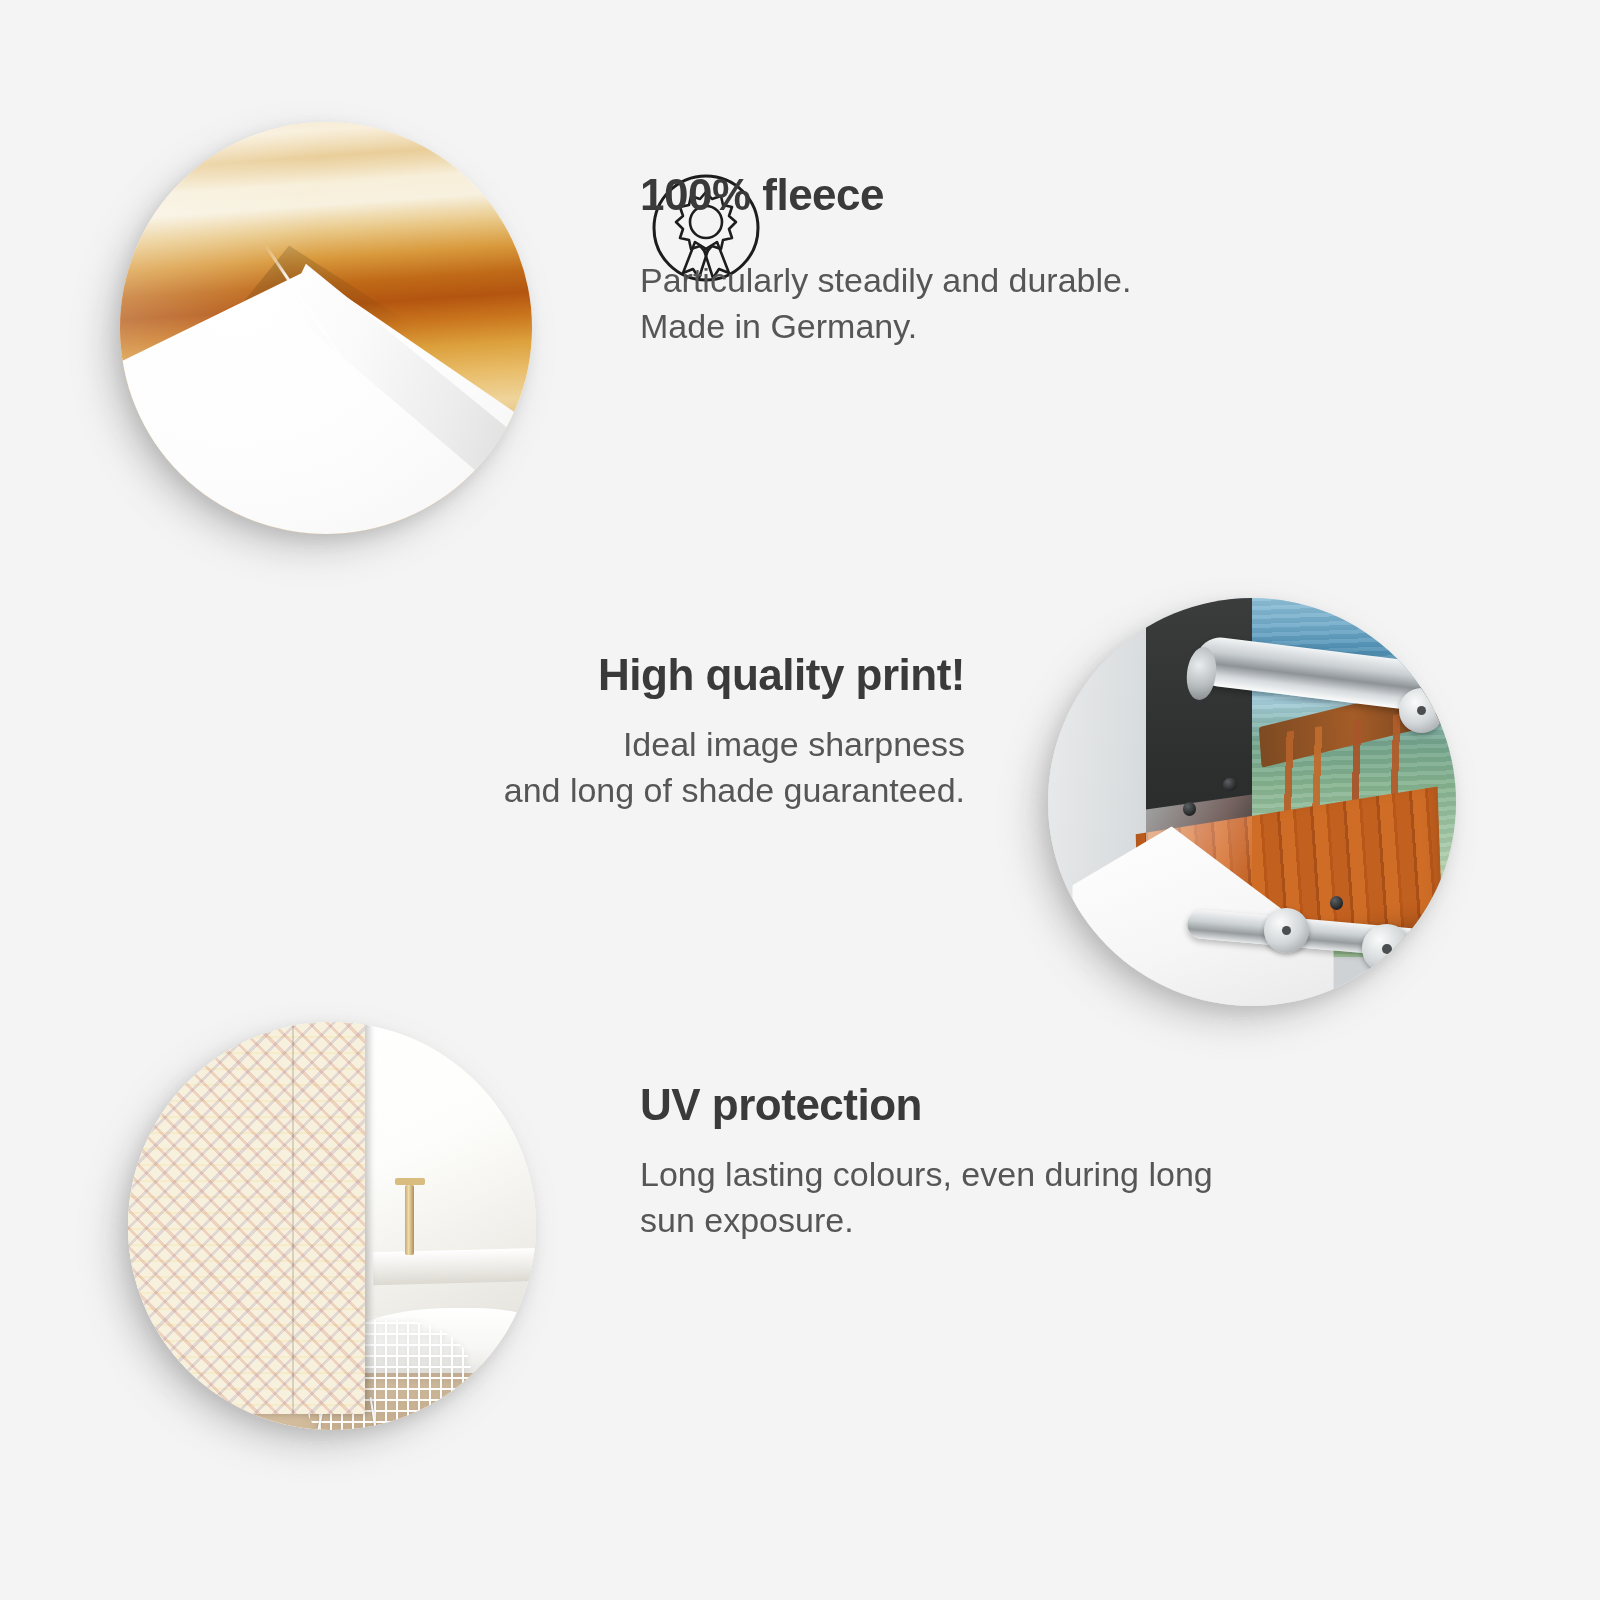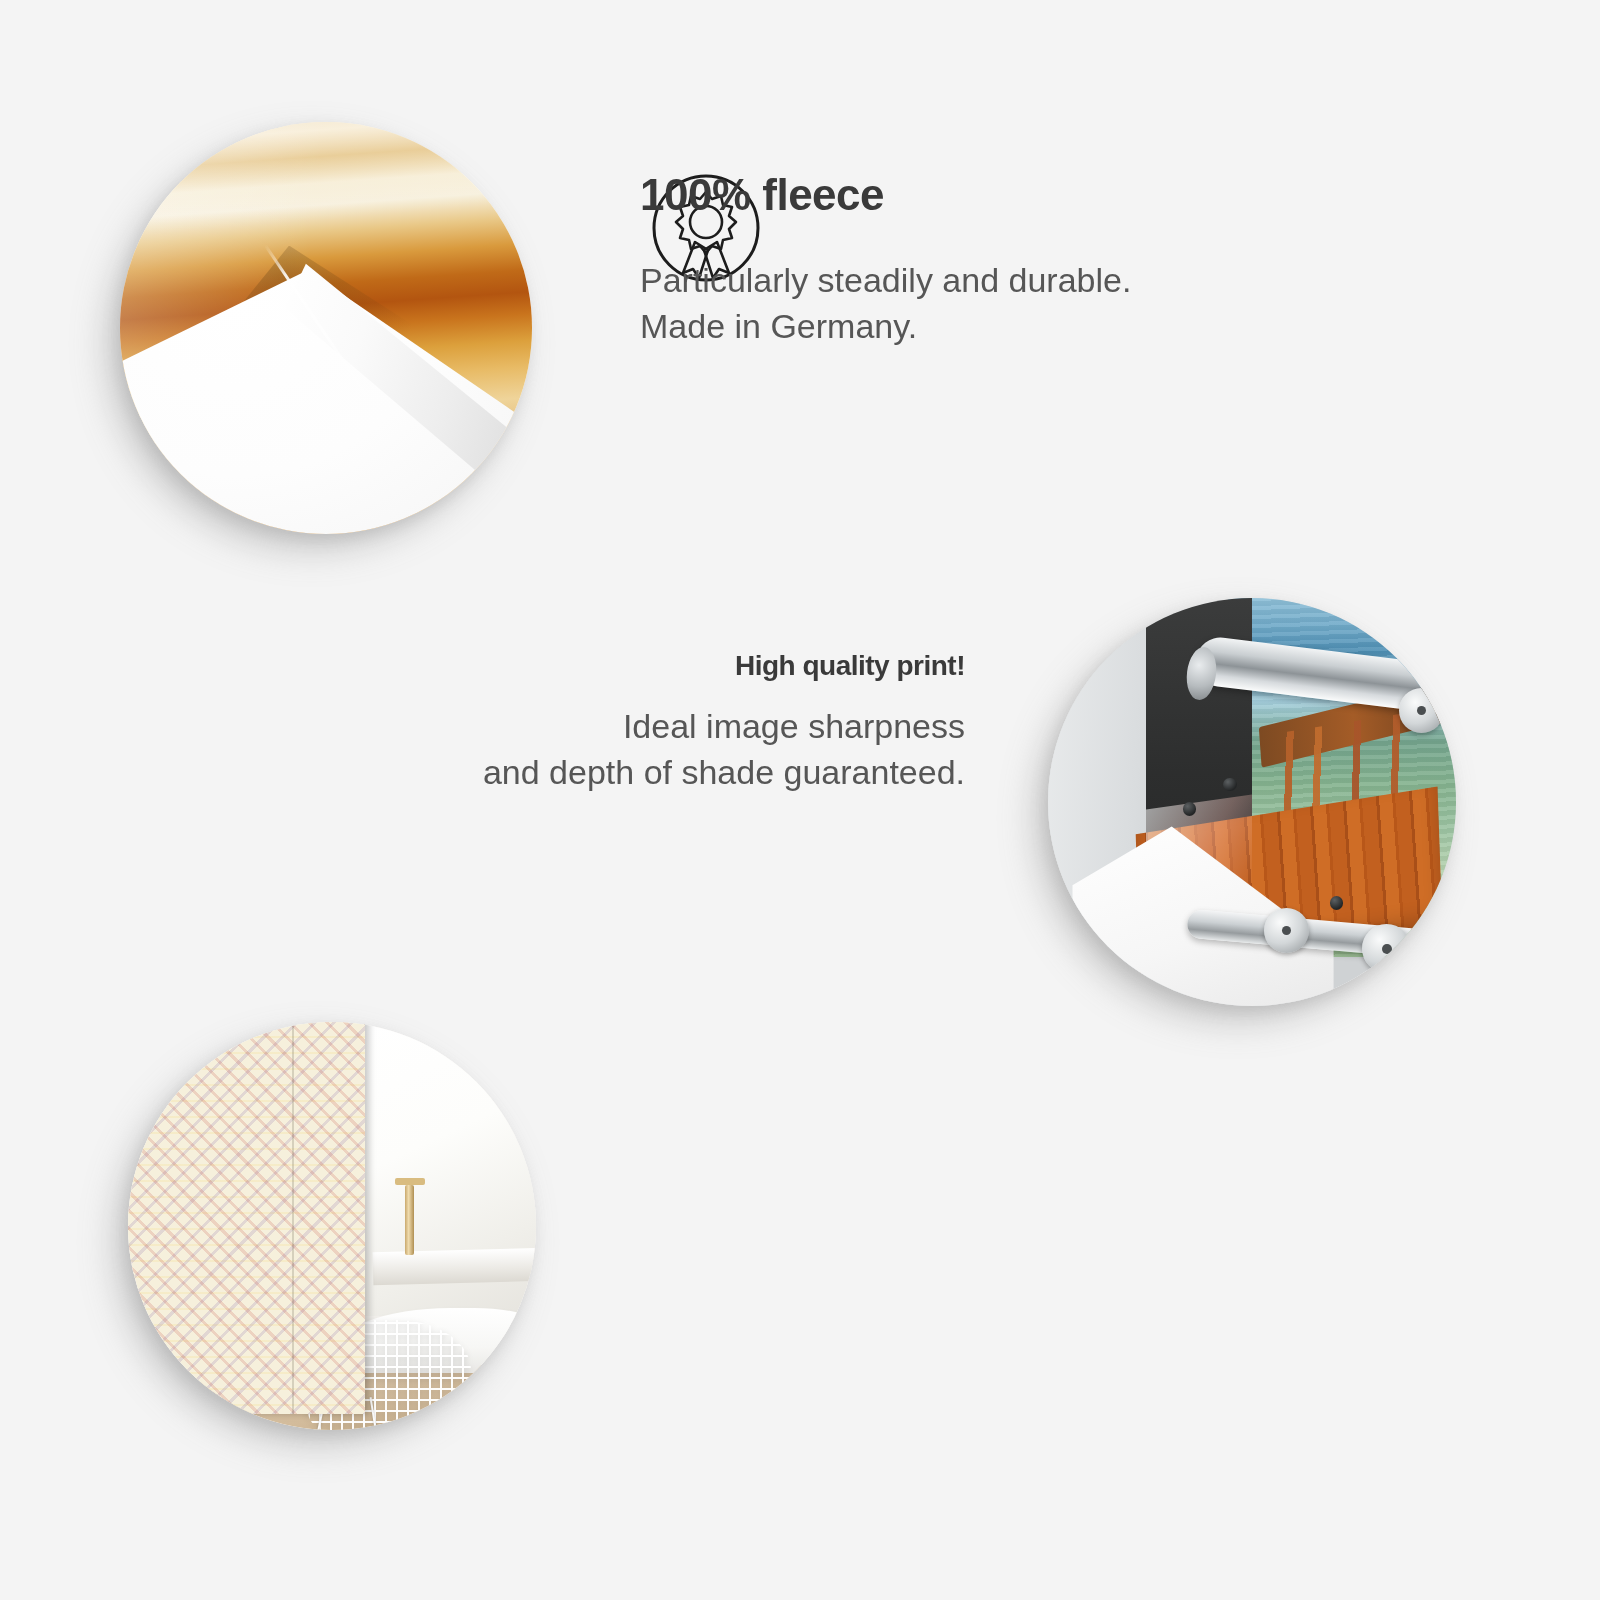--- a/index.html
+++ b/index.html
@@ -325,21 +325,21 @@
     white-space: pre-line;
   }
 
   
   #block1 { left: 640px; top: 170px; }
   #block1 .heading { font-size: 44px; }
   #block1 .body-text { font-size: 34px; margin-top: 38px; }
 
   
   #block2 { left: 340px; top: 650px; width: 625px; text-align: right; }
-  #block2 .heading { font-size: 28px; }
+  #block2 .heading { font-size: 44px; }
   #block2 .body-text { font-size: 34px; margin-top: 22px; }
 
   
   #block3 { left: 640px; top: 1080px; }
   #block3 .heading { font-size: 44px; }
   #block3 .body-text { font-size: 34px; margin-top: 22px; }
 </style>
 </head>
 <body>
 
@@ -400,21 +400,21 @@
         <div class="pr-knob k2"></div>
         <div class="pr-knob k3"></div>
       </div>
     </div>
   </div>
 
 
   <div class="abs" id="block2">
     <div class="heading">High quality print!</div>
     <div class="body-text">Ideal image sharpness
-and depth of shade guaranteed.</div>
+and long of shade guaranteed.</div>
   </div>
 
   <div class="disc" style="left:128px; top:1022px; width:408px; height:408px;">
     <div class="inner">
       <div class="room-scene">
         <div class="room-window"></div>
         <div class="room-sill"></div>
         <div class="room-candle"></div>
         <div class="room-floor"></div>
         <div class="room-table"></div>
@@ -423,14 +423,19 @@
         <div class="room-chair-leg l2"></div>
         <div class="mandala-panel">
           <div class="mandala-art"></div>
           <div class="seam"></div>
         </div>
       </div>
     </div>
   </div>
 
 
+  <div class="abs" id="block3">
+    <div class="heading">UV protection</div>
+    <div class="body-text">Long lasting colours, even during long
+sun exposure.</div>
+  </div>
 
 </div>
 
 </body></html>

